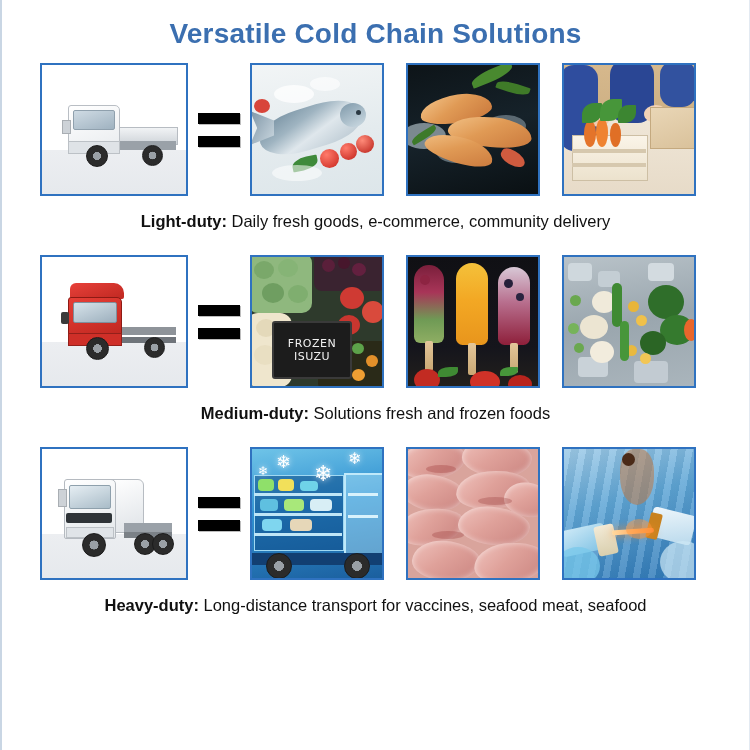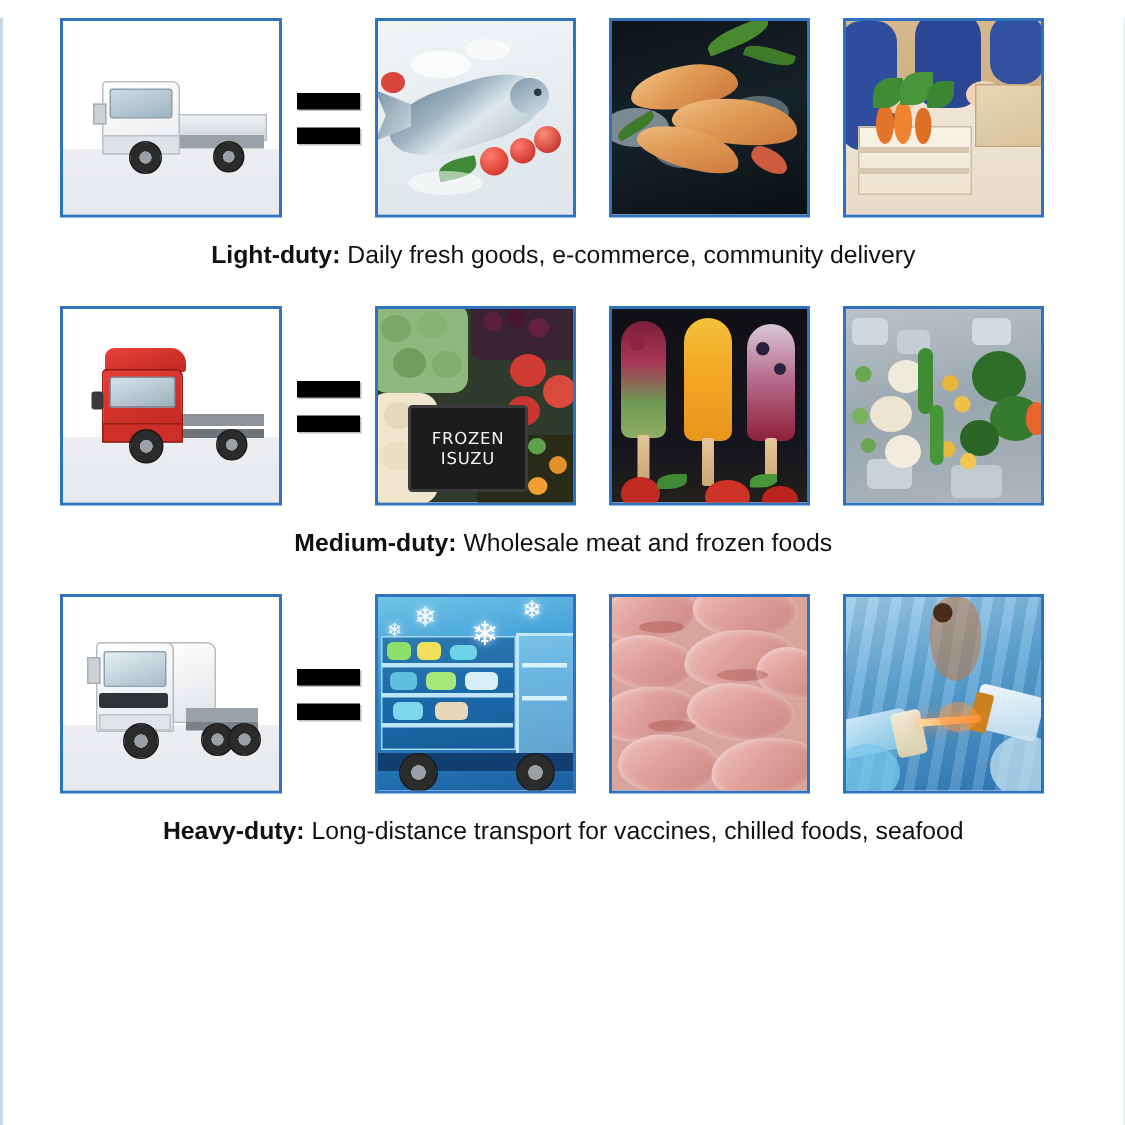--- a/index.html
+++ b/index.html
@@ -177,20 +177,21 @@
   .flake {
     position: absolute; color: #ffffff; font-size: 18px; line-height: 1;
     text-shadow: 0 0 6px rgba(255,255,255,.9);
   }
 </style>
 </head>
 <body>
 
 <div class="page">
 
+  <div class="title">Versatile Cold Chain Solutions</div>
 
   <div class="row">
     <div class="row-inner">
 
       <div class="truck-panel">
         <div class="art">
           <div class="truck-bg"></div>
 
           <div class="bed" style="left:72px;top:62px;width:62px;height:16px;background:linear-gradient(#f1f3f5,#cfd4d9);border:1px solid #b7bcc2;"></div>
           <div class="bed" style="left:72px;top:76px;width:62px;height:9px;background:#9aa1a8;"></div>
@@ -370,21 +371,21 @@
           <div class="blob" style="left:62px;top:88px;width:11px;height:11px;background:#e9b93f;"></div>
           <div class="blob" style="left:76px;top:96px;width:11px;height:11px;background:#f2c655;"></div>
           <div class="leaf" style="left:48px;top:26px;width:10px;height:44px;background:#3f8a33;border-radius:6px;"></div>
           <div class="leaf" style="left:56px;top:64px;width:9px;height:40px;background:#47963a;border-radius:6px;"></div>
           <div class="blob" style="left:120px;top:62px;width:14px;height:22px;background:#e8662c;border-radius:50%;"></div>
         </div>
       </div>
 
     </div>
     <div class="caption">
-      <b>Medium-duty:</b><span> Wholesale meat and frozen foods</span>
+      <b>Medium-duty:</b><span> Solutions fresh and frozen foods</span>
     </div>
   </div>
 
   <div class="row">
     <div class="row-inner">
 
       <div class="truck-panel">
         <div class="art">
           <div class="truck-bg"></div>
 
@@ -467,17 +468,17 @@
 
           <div style="position:absolute;left:48px;top:80px;width:42px;height:5px;background:linear-gradient(90deg,#ffd9a0,#ff8a33);transform:rotate(-4deg);border-radius:3px;box-shadow:0 0 10px rgba(255,140,40,.85);"></div>
           <div class="blob" style="left:62px;top:70px;width:26px;height:20px;background:rgba(255,150,60,.45);"></div>
           <div class="blob" style="left:-8px;top:98px;width:44px;height:38px;background:rgba(120,200,235,.75);"></div>
           <div class="blob" style="left:96px;top:92px;width:46px;height:42px;background:rgba(205,232,245,.7);"></div>
         </div>
       </div>
 
     </div>
     <div class="caption">
-      <b>Heavy-duty:</b><span> Long-distance transport for vaccines, chilled foods, seafood</span>
+      <b>Heavy-duty:</b><span> Long-distance transport for vaccines, seafood meat, seafood</span>
     </div>
   </div>
 
 </div>
 
 </body></html>

